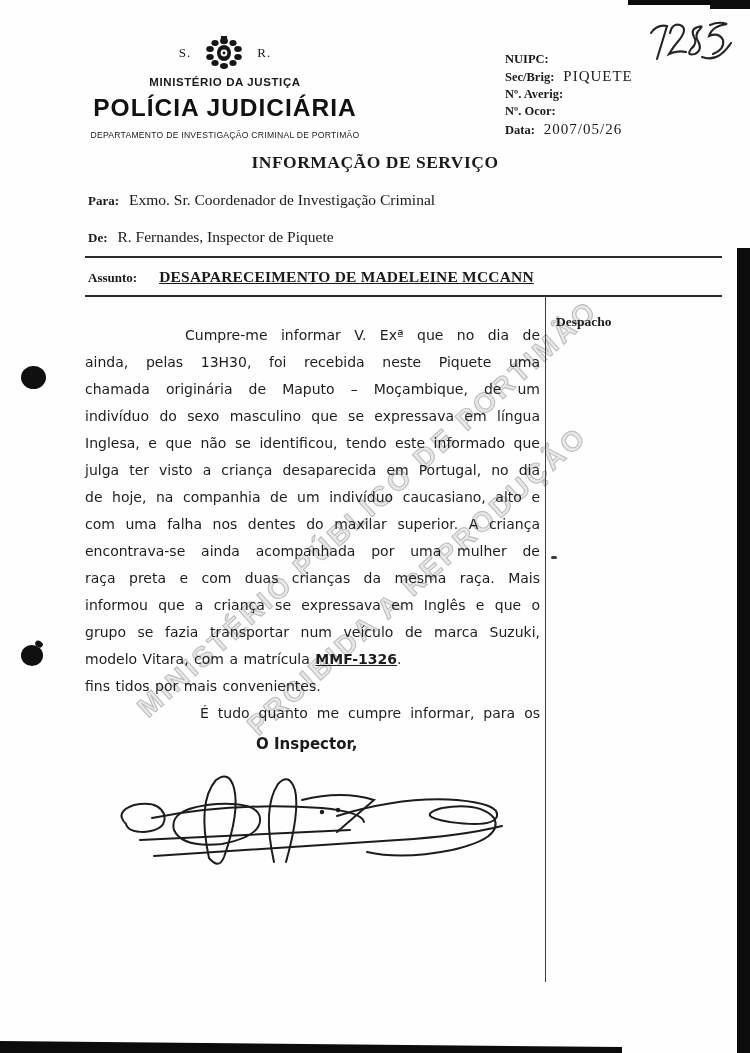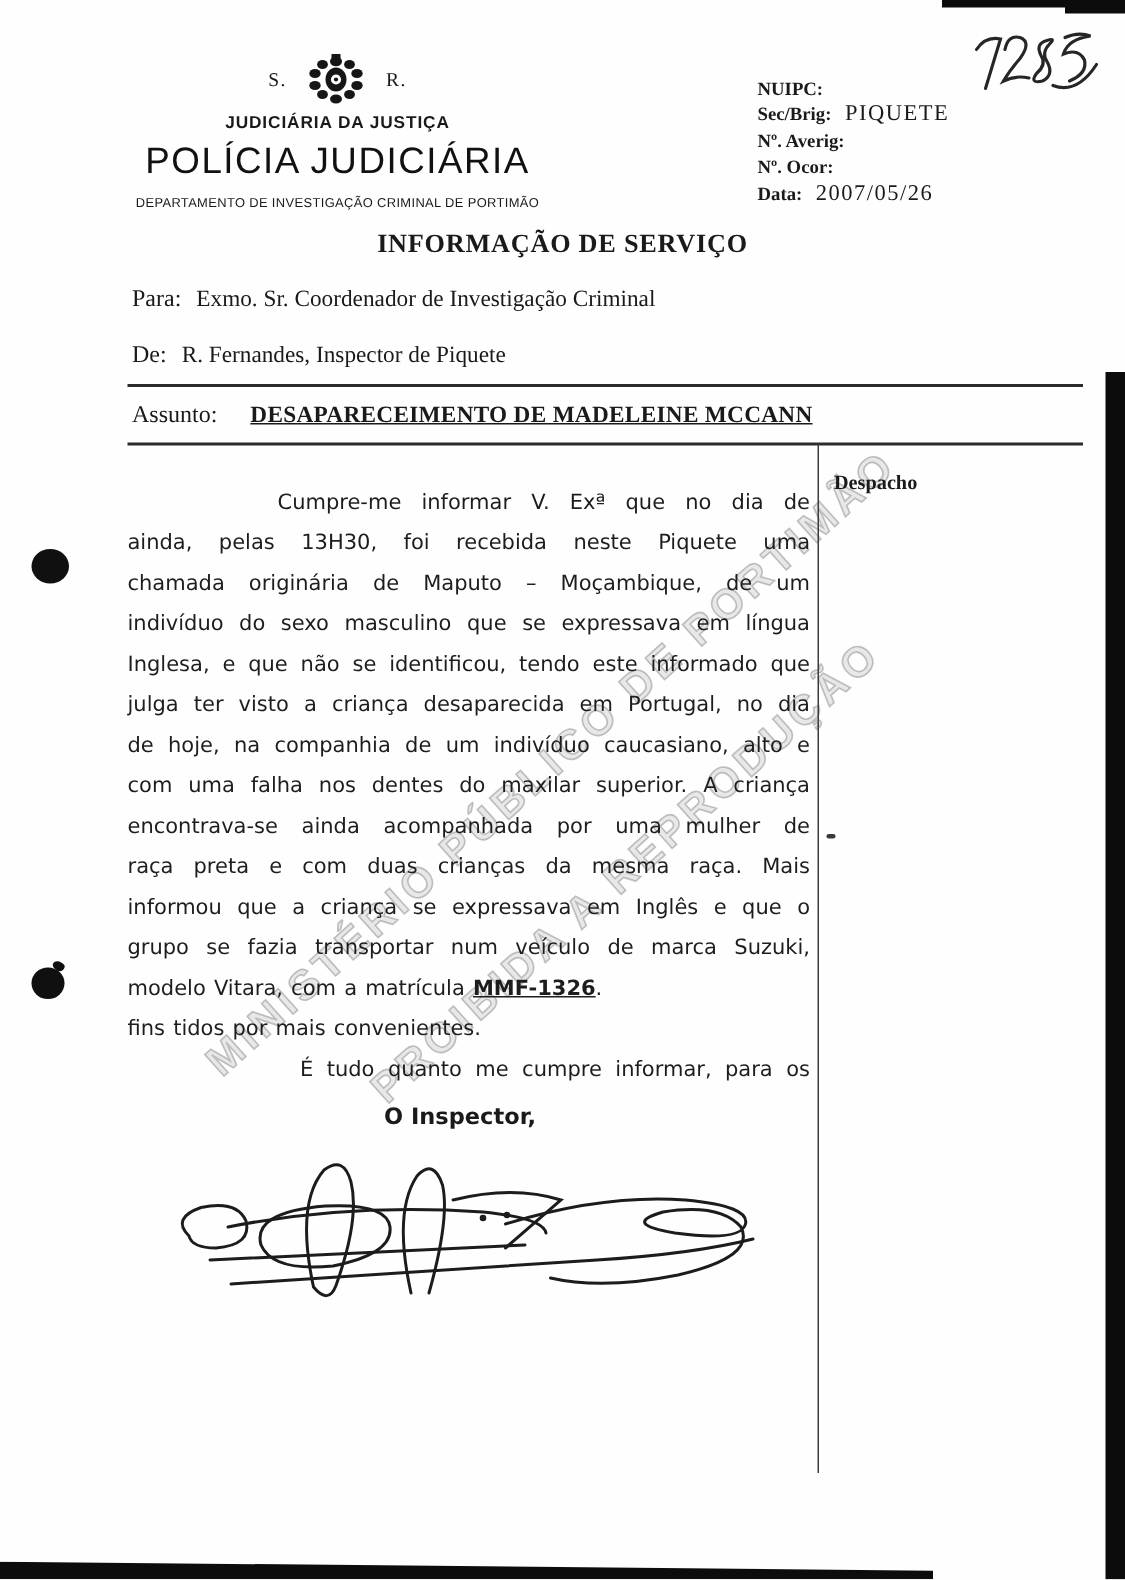--- a/index.html
+++ b/index.html
@@ -21,34 +21,34 @@
   #hole1 { left:21px; top:366px; width:25px; height:23px; }
   #hole2 { left:21px; top:645px; width:22px; height:21px; }
   #hole2:before { content:""; position:absolute; left:14px; top:-4px; width:8px; height:6px;
                   background:#101010; border-radius:60% 40% 50% 50%; transform:rotate(35deg); }
   #speck { left:551px; top:556px; width:6px; height:3px; background:#3a3a3a; border-radius:2px; }
 
   
   #hdr-left { left:60px; top:34px; width:330px; text-align:center; }
   #sr-row { font-size:13px; letter-spacing:1px; height:38px; display:flex; align-items:center; justify-content:center; gap:9px; }
   #ministry { font-family:"Liberation Sans", sans-serif; font-weight:700; font-size:11.5px; letter-spacing:0.6px; margin-top:4px; }
-  #org { font-family:"Liberation Sans", sans-serif; font-weight:400; font-size:24.5px; letter-spacing:1px; margin-top:6px; color:#111; }
+  #org { font-family:"Liberation Sans", sans-serif; font-weight:700; font-size:24.5px; letter-spacing:1px; margin-top:6px; color:#111; }
   #dept { font-family:"Liberation Sans", sans-serif; font-size:8.6px; letter-spacing:0.25px; margin-top:8px; white-space:nowrap; }
 
   #hdr-fields { left:505px; top:51px; width:220px; font-size:12.5px; }
   .fld { height:17.4px; line-height:17.4px; white-space:nowrap; }
   .fld .lab { font-weight:700; }
   .fld .val { font-weight:400; font-size:15px; margin-left:9px; letter-spacing:1px; }
 
   #handnum { left:648px; top:16px; }
 
   
   #title { left:0; top:152px; width:750px; text-align:center; font-weight:700; font-size:17.5px; letter-spacing:0.5px; }
   .meta-row { left:88px; width:630px; white-space:nowrap; }
-  .meta-lab { font-weight:400; font-size:16px; }
+  .meta-lab { font-weight:700; font-size:13px; }
   .meta-val { font-size:15.5px; margin-left:10px; }
   #row-para { top:191px; }
   #row-de   { top:228px; }
   #rule1 { left:85px; top:256px; width:637px; height:2px; background:#2b2b2b; }
   #row-assunto { top:268px; }
   #row-assunto .meta-val { font-weight:700; margin-left:22px; letter-spacing:0.2px;text-decoration:underline; }
   #rule2 { left:85px; top:295px; width:637px; height:2px; background:#2b2b2b; }
 
   
   #despacho-line { left:545px; top:296px; width:1px; height:686px; background:#3c3c3c; }
@@ -107,21 +107,21 @@
           <g fill="#fefefe">
             <circle cx="24" cy="18" r="3.4"></circle>
           </g>
           <g fill="#161616">
             <circle cx="24" cy="18" r="1.4"></circle>
           </g>
         </svg>
       </span>
       <span>R.</span>
     </div>
-    <div id="ministry">JUDICIÁRIA DA JUSTIÇA</div>
+    <div id="ministry">MINISTÉRIO DA JUSTIÇA</div>
     <div id="org">POLÍCIA JUDICIÁRIA</div>
     <div id="dept">DEPARTAMENTO DE INVESTIGAÇÃO CRIMINAL DE PORTIMÃO</div>
   </div>
 
   <div class="abs" id="hdr-fields">
       <div class="fld"><span class="lab">NUIPC:</span></div>
       <div class="fld"><span class="lab">Sec/Brig:</span><span class="val">PIQUETE</span></div>
       <div class="fld"><span class="lab">Nº. Averig:</span></div>
       <div class="fld"><span class="lab">Nº. Ocor:</span></div>
       <div class="fld"><span class="lab">Data:</span><span class="val">2007/05/26</span></div>

